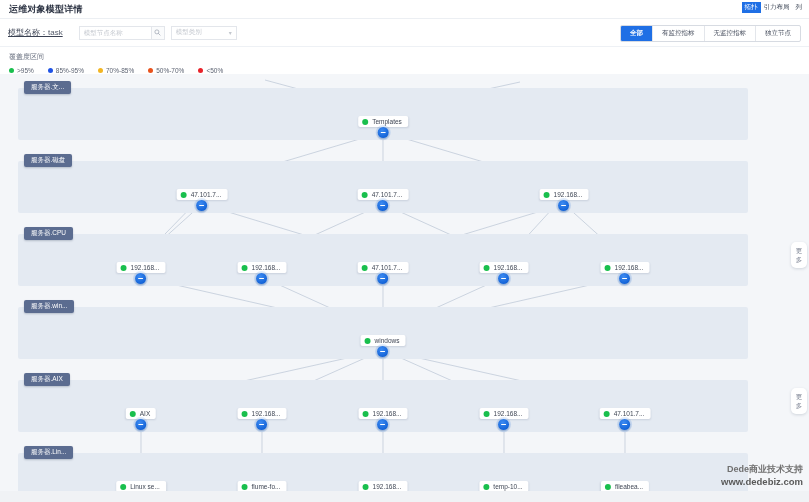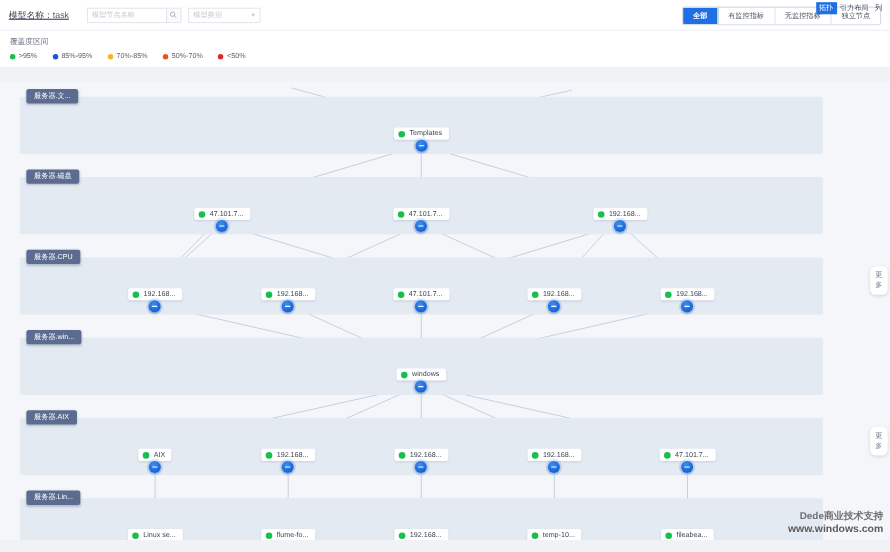--- a/index.html
+++ b/index.html
@@ -151,20 +151,23 @@
     text-align:right; color:#8c8c8c; pointer-events:none;
   }
   .watermark .w1 { font-size:9px; font-weight:bold; color:#707070; }
   .watermark .w2 { font-size:9.5px; font-weight:bold; color:#5a5a5a; }
 </style>
 </head>
 <body>
 
 <div id="app">
 
+  <div class="page-title-bar">
+    <div class="page-title">运维对象模型详情</div>
+  </div>
 
   <div class="toolbar">
     <div class="model-name">
       <span>模型名称：</span><span class="val">task</span>
     </div>
 
     <div class="search-box">
       <input type="text" placeholder="模型节点名称" style="">
     </div>
     <div class="search-btn">
@@ -459,17 +462,17 @@
       <span>更</span>
       <span>多</span>
     </div>
     <div class="more-tab" style="top:314px;">
       <span>更</span>
       <span>多</span>
     </div>
 
     <div class="watermark">
       <div class="w1">Dede商业技术支持</div>
-      <div class="w2">www.windows.com</div>
+      <div class="w2">www.dedebiz.com</div>
     </div>
 
   </div>
 </div>
 
 </body></html>

